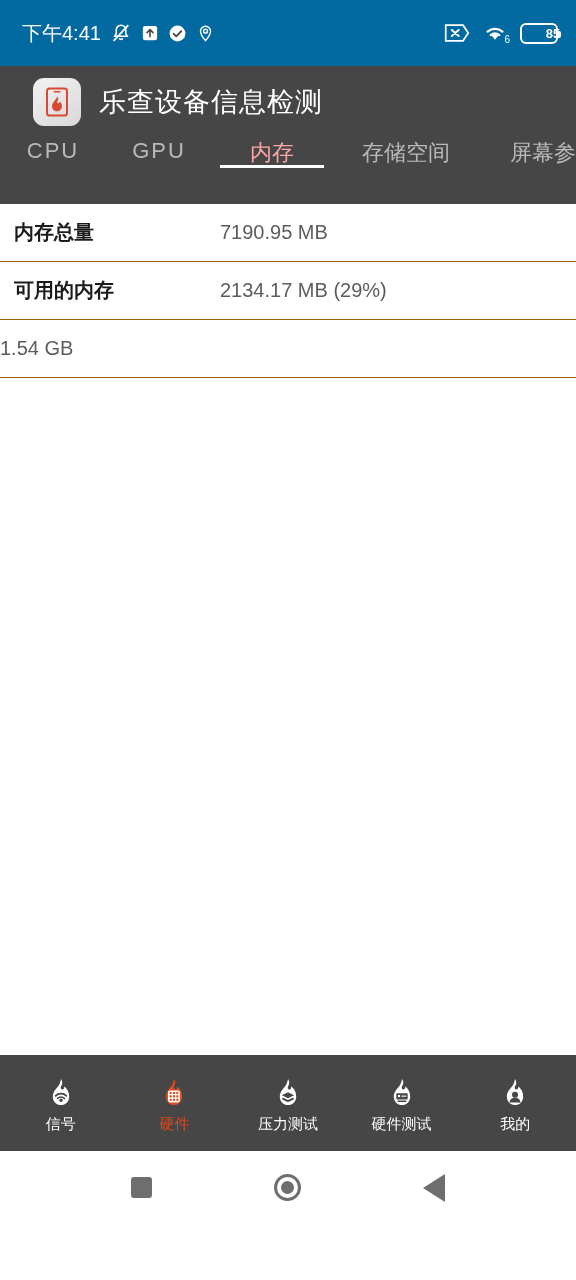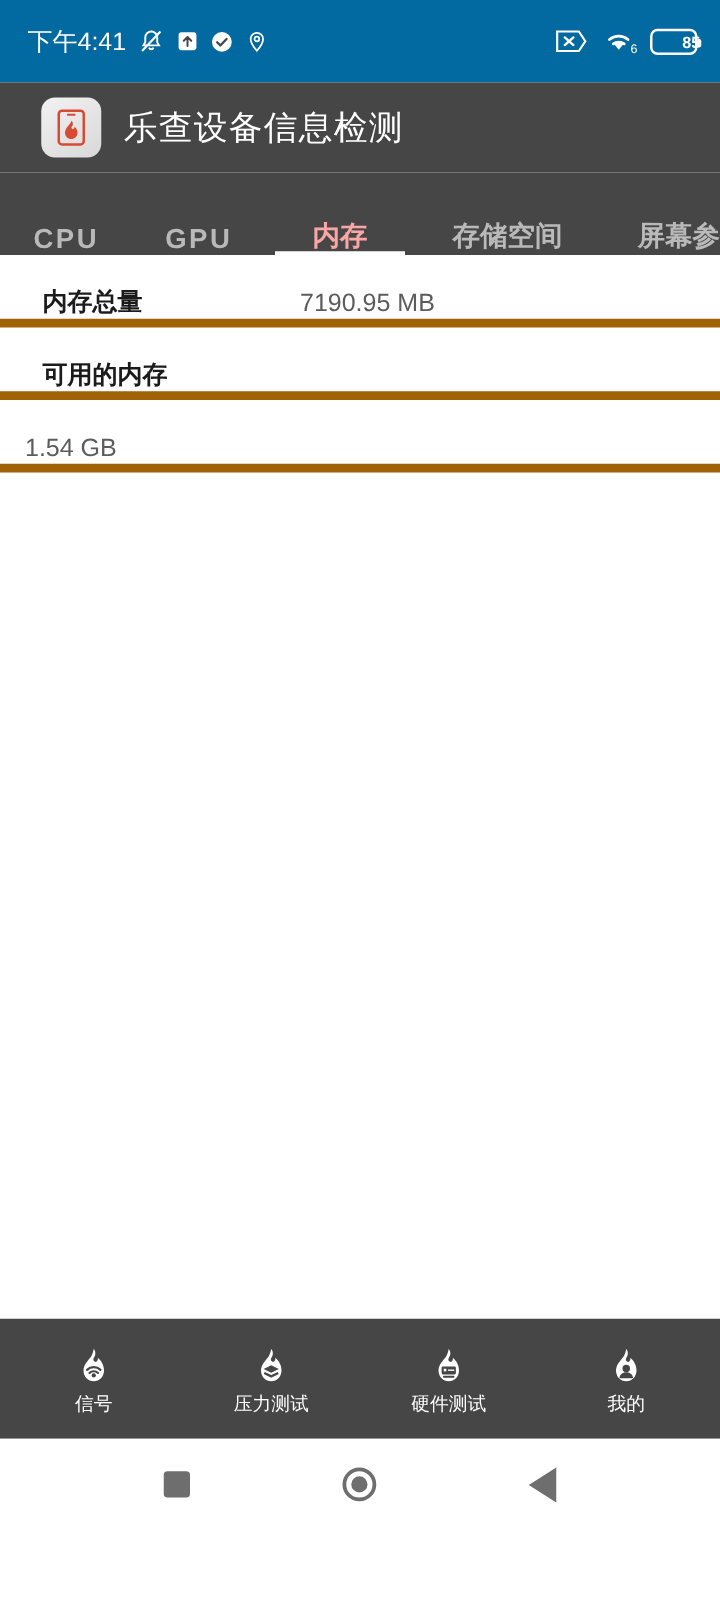--- a/index.html
+++ b/index.html
@@ -100,24 +100,23 @@
     margin-left: 18px;
     letter-spacing: 1px;
     white-space: nowrap;
   }
 
   
   .tabs {
     height: 66px;
     background: #464646;
     display: flex;
-    align-items: flex-end;
+    align-items: flex-start;
     overflow: hidden;
     position: relative;
-    font-weight: bold;
   }
   .tab {
     display: flex;
     align-items: center;
     justify-content: center;
     position: relative;
     color: #b9b9b9;
     font-size: 22px;
     white-space: nowrap;
     flex: none;
@@ -142,24 +141,23 @@
 
   
   .content {
     background: #ffffff;
     height: 851px;
     overflow: hidden;
   }
   .row {
     height: 58px;
     display: flex;
-    align-items: flex-end;
-    border-bottom: 7px solid #a16207;
-    box-sizing: border-box;
-    padding-left: 20px;
+    align-items: center;
+    border-bottom: 1px solid #a16207;
+    box-sizing: border-box;
   }
   .row-label {
     width: 220px;
     padding-left: 14px;
     box-sizing: border-box;
     font-size: 20px;
     font-weight: bold;
     color: #1b1b1b;
   }
   .row-value {
@@ -308,40 +306,51 @@
   </div>
 </div>
 
 <div class="content">
   <div class="row">
     <span class="row-label">内存总量</span>
     <span class="row-value">7190.95 MB</span>
   </div>
   <div class="row">
     <span class="row-label">可用的内存</span>
+    <span class="row-value">2134.17 MB (29%)</span>
   </div>
   <div class="row">
     <span class="row-value">1.54 GB</span>
   </div>
 </div>
 
 <div class="bottomnav">
 
   <div class="navitem">
     <span class="navicon">
       <svg width="34" height="34" viewBox="0 0 34 34">
         <path d="M17 2c2.2 3.3 1.2 5.6.1 7.2-.9 1.4-.3 3.1 1.3 3.3 1.5-.2 2.1-1.8 1.9-3.3C23 11.5 25.2 15 25.2 19.4c0 5-3.7 8.6-8.2 8.6s-8.2-3.6-8.2-8.6c0-4.7 3.8-8 6.1-11.2C15.9 6.6 16.7 4 17 2z" fill="#ffffff"></path>
         <circle cx="17" cy="23.3" r="1.7" fill="#464646"></circle>
         <path d="M13.6 21.4a4.8 4.8 0 0 1 6.8 0" fill="none" stroke="#464646" stroke-width="1.7" stroke-linecap="round"></path>
         <path d="M11.6 18.9a7.7 7.7 0 0 1 10.8 0" fill="none" stroke="#464646" stroke-width="1.7" stroke-linecap="round"></path>
       </svg>
     </span>
     <span class="navlabel">信号</span>
   </div>
 
+  <div class="navitem active">
+    <span class="navicon">
+      <svg width="34" height="34" viewBox="0 0 34 34">
+        <path d="M17 2c2.2 3.3 1.2 5.6.1 7.2-.9 1.4-.3 3.1 1.3 3.3 1.5-.2 2.1-1.8 1.9-3.3C23 11.5 25.2 15 25.2 19.4c0 5-3.7 8.6-8.2 8.6s-8.2-3.6-8.2-8.6c0-4.7 3.8-8 6.1-11.2C15.9 6.6 16.7 4 17 2z" fill="#e04a1f"></path>
+        <rect x="11.8" y="14.2" width="10.4" height="10.4" rx="1.3" fill="none" stroke="#ffffff" stroke-width="1.6"></rect>
+        <path d="M15.3 14.2v10.4M18.7 14.2v10.4M11.8 17.7h10.4M11.8 21.1h10.4" stroke="#ffffff" stroke-width="1.2"></path>
+      </svg>
+    </span>
+    <span class="navlabel">硬件</span>
+  </div>
 
   <div class="navitem">
     <span class="navicon">
       <svg width="34" height="34" viewBox="0 0 34 34">
         <path d="M17 2c2.2 3.3 1.2 5.6.1 7.2-.9 1.4-.3 3.1 1.3 3.3 1.5-.2 2.1-1.8 1.9-3.3C23 11.5 25.2 15 25.2 19.4c0 5-3.7 8.6-8.2 8.6s-8.2-3.6-8.2-8.6c0-4.7 3.8-8 6.1-11.2C15.9 6.6 16.7 4 17 2z" fill="#ffffff"></path>
         <path d="M17 15.2l6.1 3-6.1 3-6.1-3z" fill="#464646"></path>
         <path d="M11.4 21.4L17 24.1l5.6-2.7" fill="none" stroke="#464646" stroke-width="1.9" stroke-linejoin="round"></path>
       </svg>
     </span>
     <span class="navlabel">压力测试</span>

